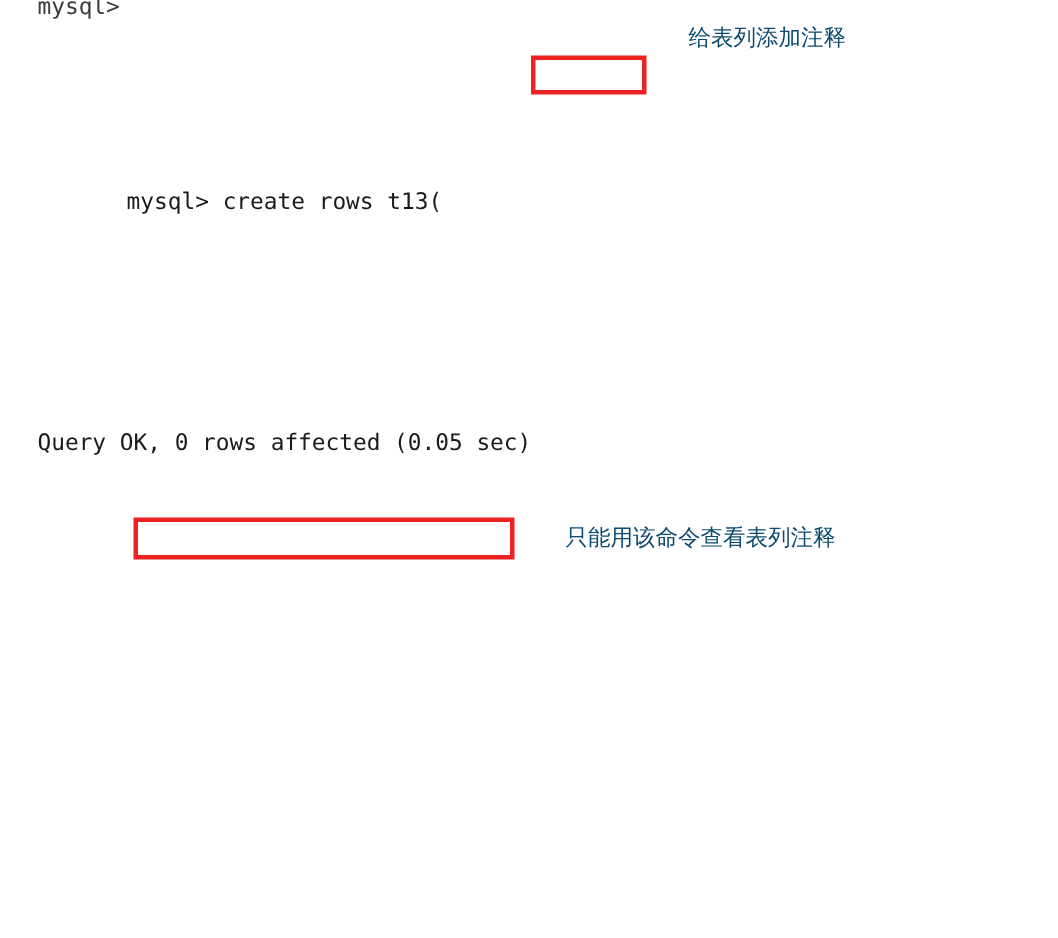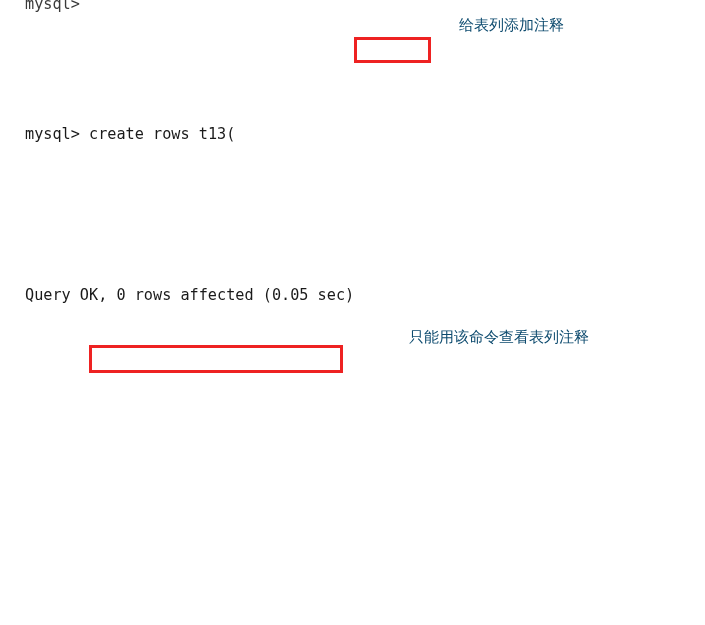--- a/index.html
+++ b/index.html
@@ -11,20 +11,21 @@
     width: 705px;
     height: 625px;
     overflow: hidden;
     font-family: "DejaVu Sans Mono", "Liberation Mono", monospace;
   }
   #terminal {
     position: relative;
     width: 686px;
     height: 625px;
     background: #ffffff;
+    text-align: center;
   }
   
   #console {
     position: absolute;
     left: 25px;
     top: 8px;
     font-family: "DejaVu Sans Mono", "Liberation Mono", monospace;
     font-size: 15.2px;
     line-height: 23px;
     letter-spacing: 0px;
@@ -49,21 +50,21 @@
   .annotation {
     position: absolute;
     color: #0c4a6e;
     font-family: "DejaVu Sans", "Liberation Sans", sans-serif;
     font-size: 15px;
     line-height: 18px;
     white-space: nowrap;
     z-index: 4;
   }
   #annotation-add-comment { left: 459px; top: 16px; }
-  #annotation-view-comment { left: 377px; top: 328px; margin-left: 32px; }
+  #annotation-view-comment { left: 377px; top: 349px; }
   
   .hl-box {
     position: absolute;
     border: 3px solid #ee2222;
     box-sizing: border-box;
     z-index: 3;
     background: transparent;
   }
   #box-comment-keyword {
     left: 354px; top: 37px; width: 77px; height: 26px;

